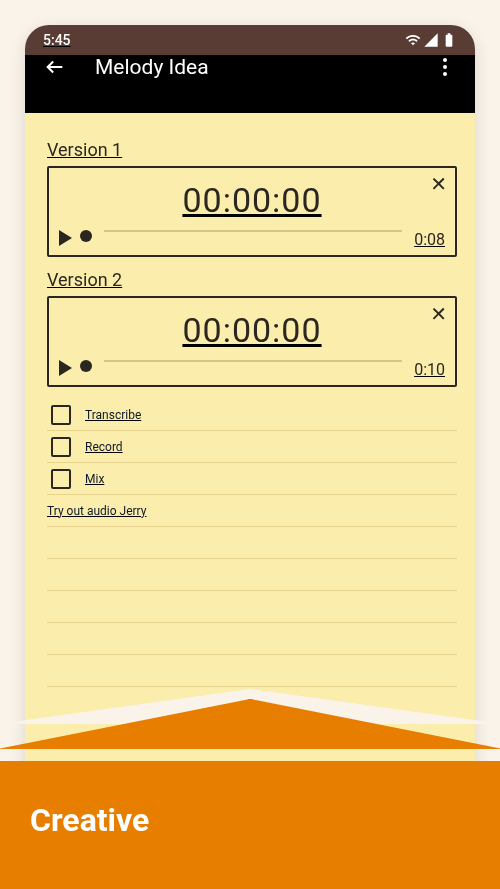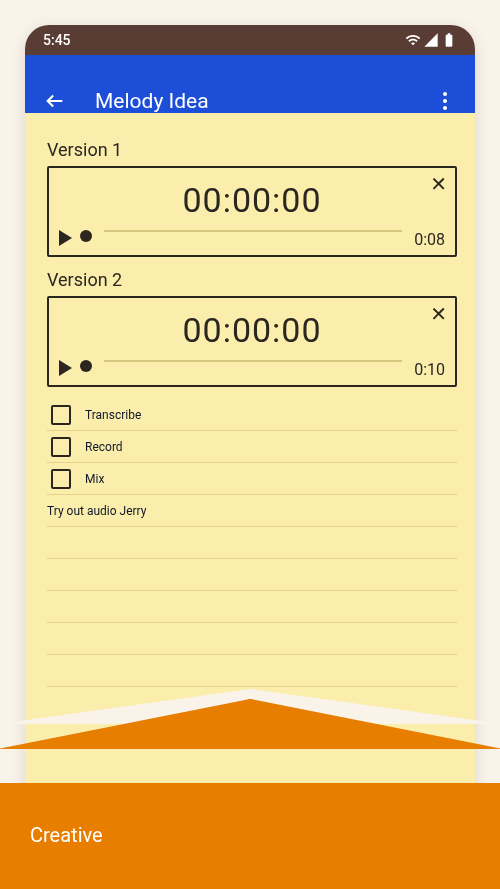--- a/index.html
+++ b/index.html
@@ -16,40 +16,41 @@
     top: 25px;
     left: 25px;
     right: 25px;
     bottom: 0;
     background: #fff;
     border-radius: 24px 24px 0 0;
     overflow: hidden;
     box-shadow: 0 4px 16px rgba(0,0,0,.12);
     display: flex;
     flex-direction: column;
+    text-decoration: underline;
   }
   .statusbar {
     height: 30px;
     background: #593c34;
     color: #fff;
     display: flex;
     align-items: center;
     justify-content: space-between;
     padding: 0 18px;
     font-size: 14px;
     font-weight: 500;
   }
   .statusbar .right { display: flex; align-items: center; gap: 2px; }
   .statusbar svg { width: 16px; height: 16px; fill: #fff; }
   .appbar {
     height: 58px;
-    background: #1d4ed8;
+    background: #000000;
     color: #fff;
     display: flex;
-    align-items: flex-end;
+    align-items: flex-start;
     padding: 0 18px;
   }
   .back { width: 24px; height: 24px; display:flex; align-items:center; justify-content:center; cursor:pointer; }
   .back svg { width: 22px; height: 22px; stroke: #fff; fill:none; stroke-width:2.2; }
   .title { font-size: 21px; font-weight: 400; margin-left: 28px; flex:1; }
   .more { width: 24px; height: 24px; display:flex; align-items:center; justify-content:center; cursor:pointer; }
   .more svg { width: 4px; height: 18px; fill:#fff; }
   .note {
     flex:1;
     background: #fbeeac;
@@ -102,21 +103,21 @@
   .section-head { font-size:18px; color:#2b2720; margin: 6px 0 2px 0; }
   .todo { display:flex; align-items:center; gap: 14px; }
   .chk { width: 20px; height: 20px; border: 2px solid #2b2720; border-radius: 2px; cursor:pointer; margin-left: 4px; }
   .footer {
     position: absolute;
     left:0; right:0; bottom:0;
     background: #e77e00;
     color: #fff;
     padding: 40px 30px 38px 30px;
   }
-  .footer h2 { font-size: 20px; font-weight: 400; margin-bottom: 4px; }
+  .footer h2 { font-size: 32px; font-weight: 700; margin-bottom: 12px; }
   .footer p { font-size: 17px; font-weight: 400; }
   .diagonal {
     position:absolute;
     left:0; right:0;
     bottom: 140px;
     height: 50px;
     background: linear-gradient(to bottom right, transparent 49%, #e77e00 50%) left / 50.5% 100% no-repeat,
                 linear-gradient(to bottom left, transparent 49%, #e77e00 50%) right / 50.5% 100% no-repeat;
   }
   .diagonal-light {

